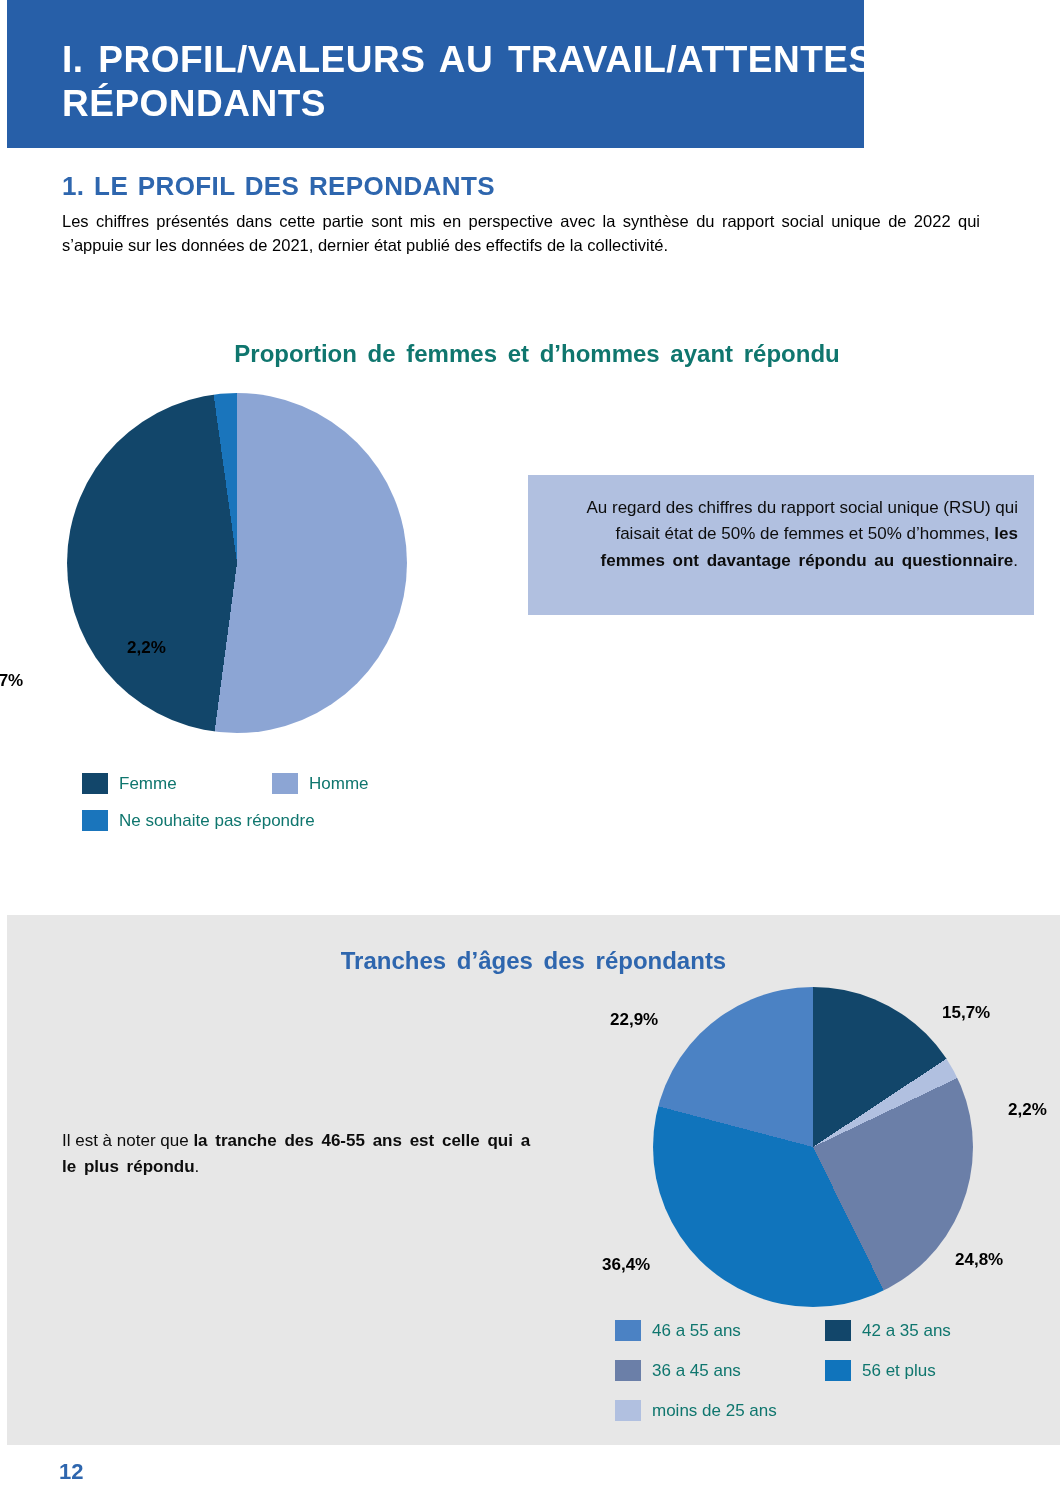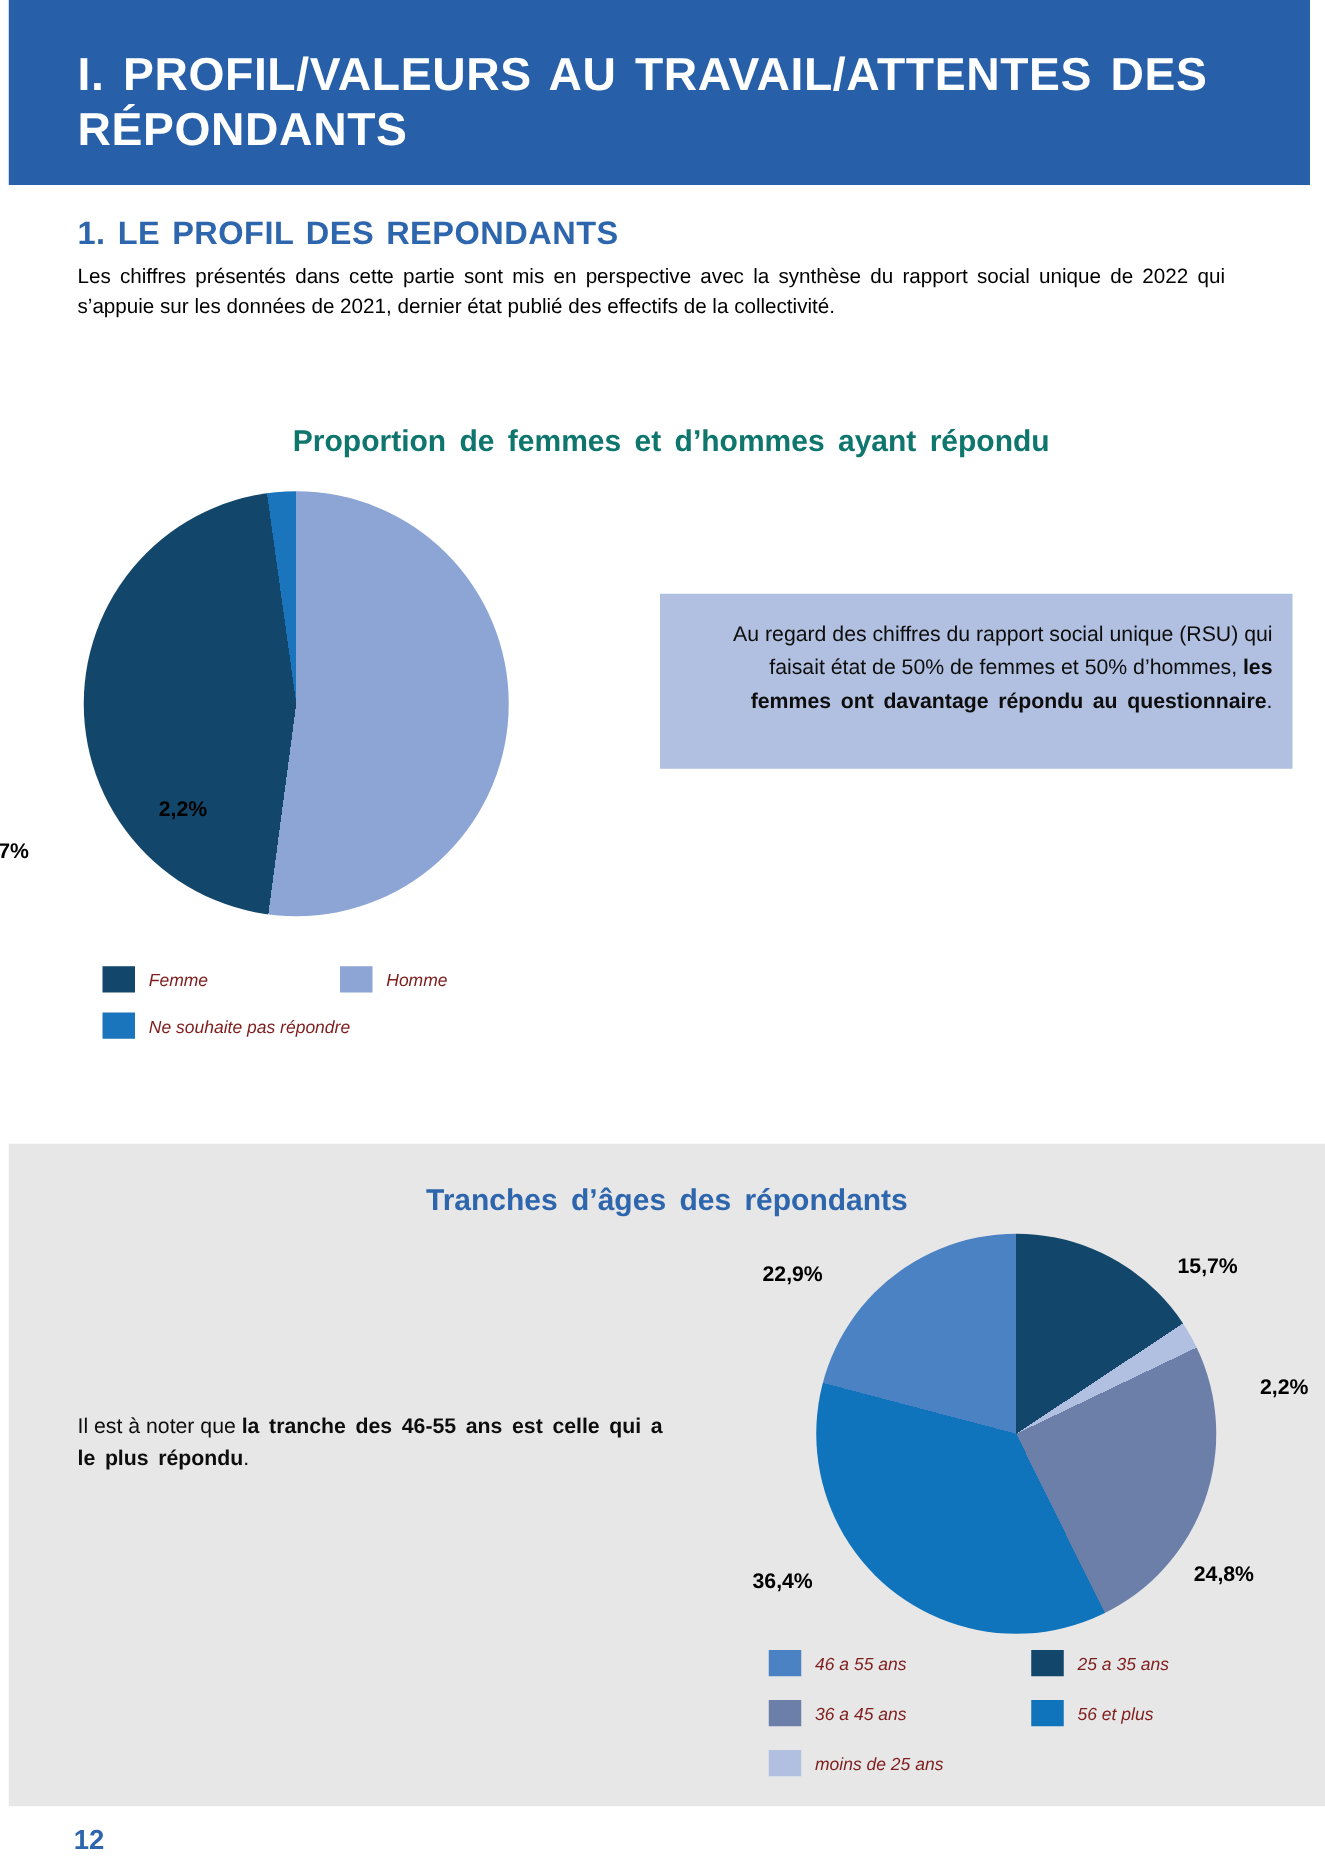--- a/index.html
+++ b/index.html
@@ -13,21 +13,21 @@
     font-family: "Liberation Sans", sans-serif;
     position: relative;
     overflow: hidden;
   }
 
   
   .header-banner {
     position: absolute;
     left: 7px;
     top: 0;
-    width: 1041px;
+    width: 857px;
     height: 148px;
     background: #275FA8;
     box-sizing: border-box;
   }
   .header-title {
     position: absolute;
     left: 55px;
     top: 38px;
     width: 930px;
     color: #ffffff;
@@ -112,21 +112,21 @@
     left: 75px;
     top: 625px;
     width: 420px;
   }
   .leg-row { display: flex; align-items: center; margin-bottom: 16px; }
   .leg-item { display: flex; align-items: center; }
   .leg-item.first { width: 190px; }
   .swatch {
     width: 26px; height: 21px; flex: 0 0 auto; margin-right: 11px;
   }
-  .leg-label { font-size: 14px; color: #7f1d1d; white-space: nowrap; font-style: italic; }
+  .leg-label { font-size: 17px; color: #0f766e; white-space: nowrap; }
 
   
   .callout {
     position: absolute;
     left: 521px;
     top: 327px;
     width: 506px;
     height: 140px;
     background: #B1C0E0;
   }
@@ -272,21 +272,21 @@
   <span class="lbl lbl-c2-e">22,9%</span>
 
   <div class="legend2">
     <div class="leg-row">
       <div class="leg-item first">
         <span class="swatch" style="background:#4B82C4"></span>
         <span class="leg-label">46 a 55 ans</span>
       </div>
       <div class="leg-item">
         <span class="swatch" style="background:#12466A"></span>
-        <span class="leg-label">25 a 35 ans</span>
+        <span class="leg-label">42 a 35 ans</span>
       </div>
     </div>
     <div class="leg-row">
       <div class="leg-item first">
         <span class="swatch" style="background:#6B7FA8"></span>
         <span class="leg-label">36 a 45 ans</span>
       </div>
       <div class="leg-item">
         <span class="swatch" style="background:#1074BC"></span>
         <span class="leg-label">56 et plus</span>

